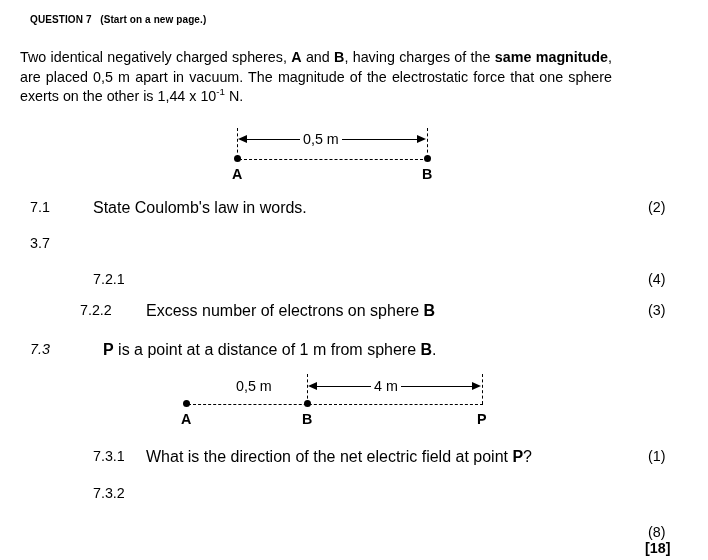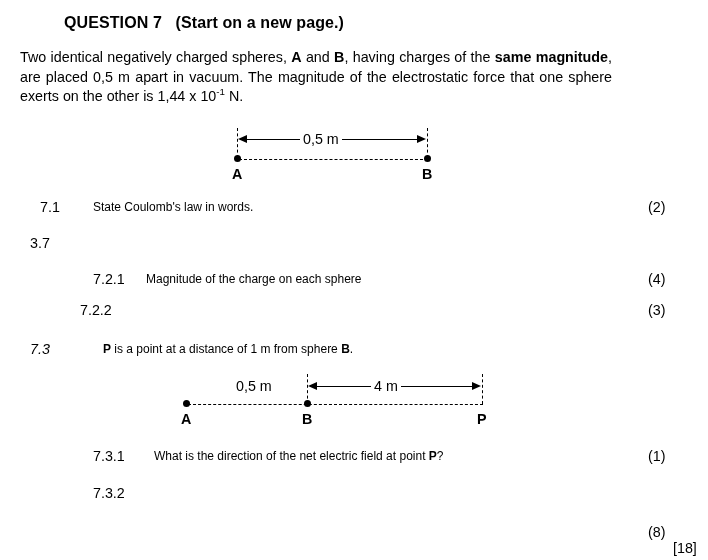--- a/index.html
+++ b/index.html
@@ -19,66 +19,64 @@
     position: relative;
     width: 708px;
     height: 560px;
   }
 
   
   .q-title {
     position: absolute;
     left: 30px;
     top: 14px;
-    font-size: 16px;
+    font-size: 10px;
     font-weight: bold;
     letter-spacing: 0.1px;
     white-space: pre;
-    margin-left: 34px;
   }
 
   
   .intro {
     position: absolute;
     left: 20px;
     top: 48px;
     width: 592px;
     font-size: 14.3px;
     line-height: 19.5px;
     text-align: justify;
     text-justify: inter-word;
   }
   .intro b { font-weight: bold; }
   sup { font-size: 0.68em; vertical-align: super; line-height: 0; }
 
   
   .row {
     position: absolute;
-    font-size: 12px;
+    font-size: 16px;
     line-height: 19.5px;
   }
   .num {
     position: absolute;
     font-size: 14.3px;
     line-height: 19.5px;
     white-space: nowrap;
   }
   .marks {
     position: absolute;
     font-size: 14.3px;
     line-height: 19.5px;
     white-space: nowrap;
   }
   .total {
     position: absolute;
     font-size: 14.3px;
-    font-weight: normal;
-    line-height: 19.5px;
-    white-space: nowrap;
-    margin-left: 28px;
+    font-weight: bold;
+    line-height: 19.5px;
+    white-space: nowrap;
   }
   .body-just {
     text-align: justify;
     text-justify: inter-word;
   }
   b, .bold { font-weight: bold; }
 
   
   .diagram { position: absolute; }
   .dash-h {
@@ -147,31 +145,31 @@
 
     <div class="dash-h" style="left:239px; top:159px; width:189px;"></div>
 
     <div class="dot" style="left:234px; top:155px;"></div>
     <div class="dot" style="left:424px; top:155px;"></div>
 
     <div class="pt-label" style="left:232px; top:166px;">A</div>
     <div class="pt-label" style="left:422px; top:166px;">B</div>
   </div>
 
-  <div class="num" style="left:40px; top:198px;">7.1</div>
+  <div class="num" style="left:30px; top:198px;">7.1</div>
   <div class="row" style="left:93px; top:198px; width:500px;">State Coulomb's law in words.</div>
   <div class="marks" style="left:648px; top:198px;">(2)</div>
 
   <div class="num" style="left:30px; top:234px;">3.7</div>
 
   <div class="num" style="left:93px; top:270px;">7.2.1</div>
-  <div class="row" style="left:146px; top:270px; width:470px;">Magnitude of the charge on each sphere</div>
   <div class="marks" style="left:648px; top:270px;">(4)</div>
 
   <div class="num" style="left:80px; top:301px;">7.2.2</div>
+  <div class="row" style="left:146px; top:301px; width:470px;"><span>Excess number of electrons on sphere </span><b>B</b></div>
   <div class="marks" style="left:648px; top:301px;">(3)</div>
 
   <div class="num" style="left:30px; top:340px;font-style:italic;">7.3</div>
   <div class="row" style="left:103px; top:340px; width:500px;"><b>P</b><span> is a point at a distance of 1 m from sphere </span><b>B</b><span>.</span></div>
 
   <div class="diagram">
 
     <div class="dash-v" style="left:307px; top:374px; height:30px;"></div>
     <div class="dash-v" style="left:482px; top:374px; height:30px;"></div>
 
@@ -186,21 +184,21 @@
 
     <div class="dot" style="left:183px; top:400px;"></div>
     <div class="dot" style="left:304px; top:400px;"></div>
 
     <div class="pt-label" style="left:181px; top:411px;">A</div>
     <div class="pt-label" style="left:302px; top:411px;">B</div>
     <div class="pt-label" style="left:477px; top:411px;">P</div>
   </div>
 
   <div class="num" style="left:93px; top:447px;">7.3.1</div>
-  <div class="row" style="left:154px; top:447px; width:470px;"><span>What is the direction of the net electric field at point </span><b>P</b><span>?</span></div>
+  <div class="row" style="left:146px; top:447px; width:470px;"><span>What is the direction of the net electric field at point </span><b>P</b><span>?</span></div>
   <div class="marks" style="left:648px; top:447px;">(1)</div>
 
   <div class="num" style="left:93px; top:484px;">7.3.2</div>
   <div class="marks" style="left:648px; top:523px;">(8)</div>
 
   <div class="total" style="left:645px; top:539px;">[18]</div>
 
 </div>
 
 </body></html>

